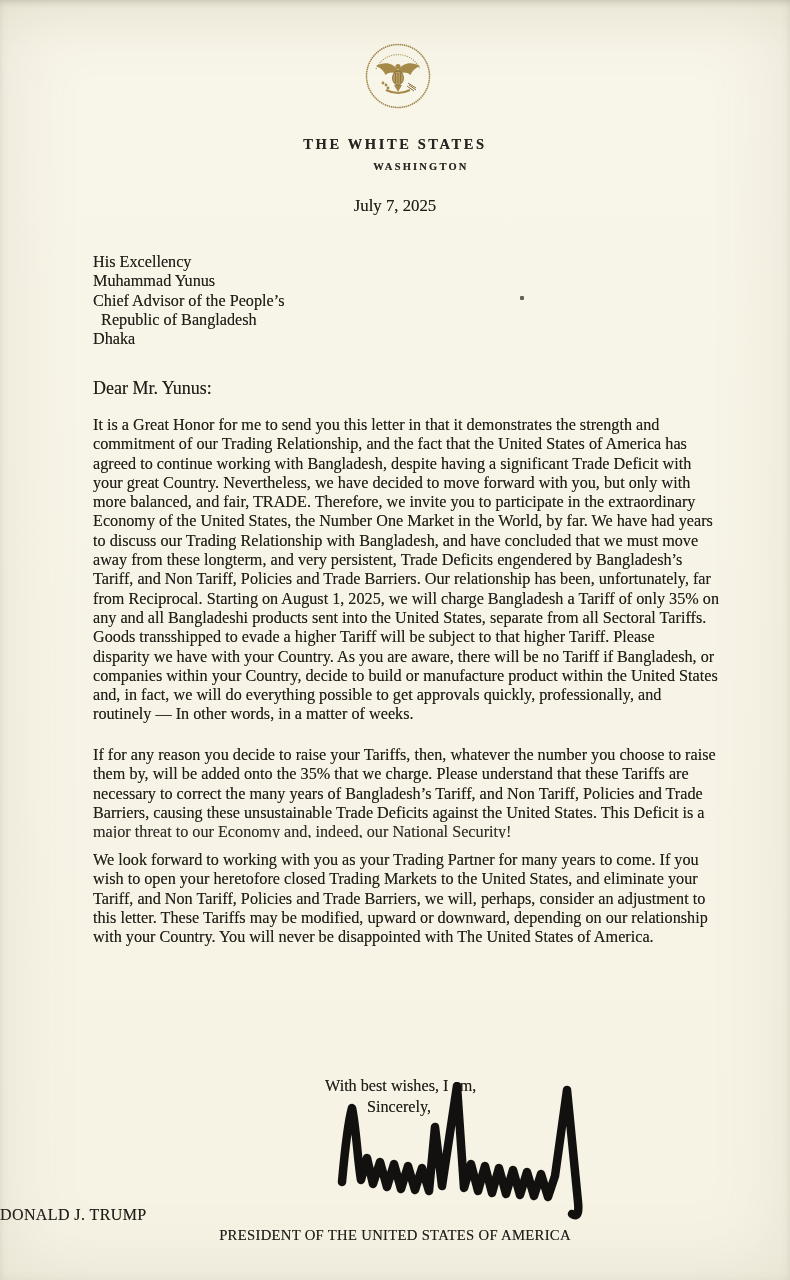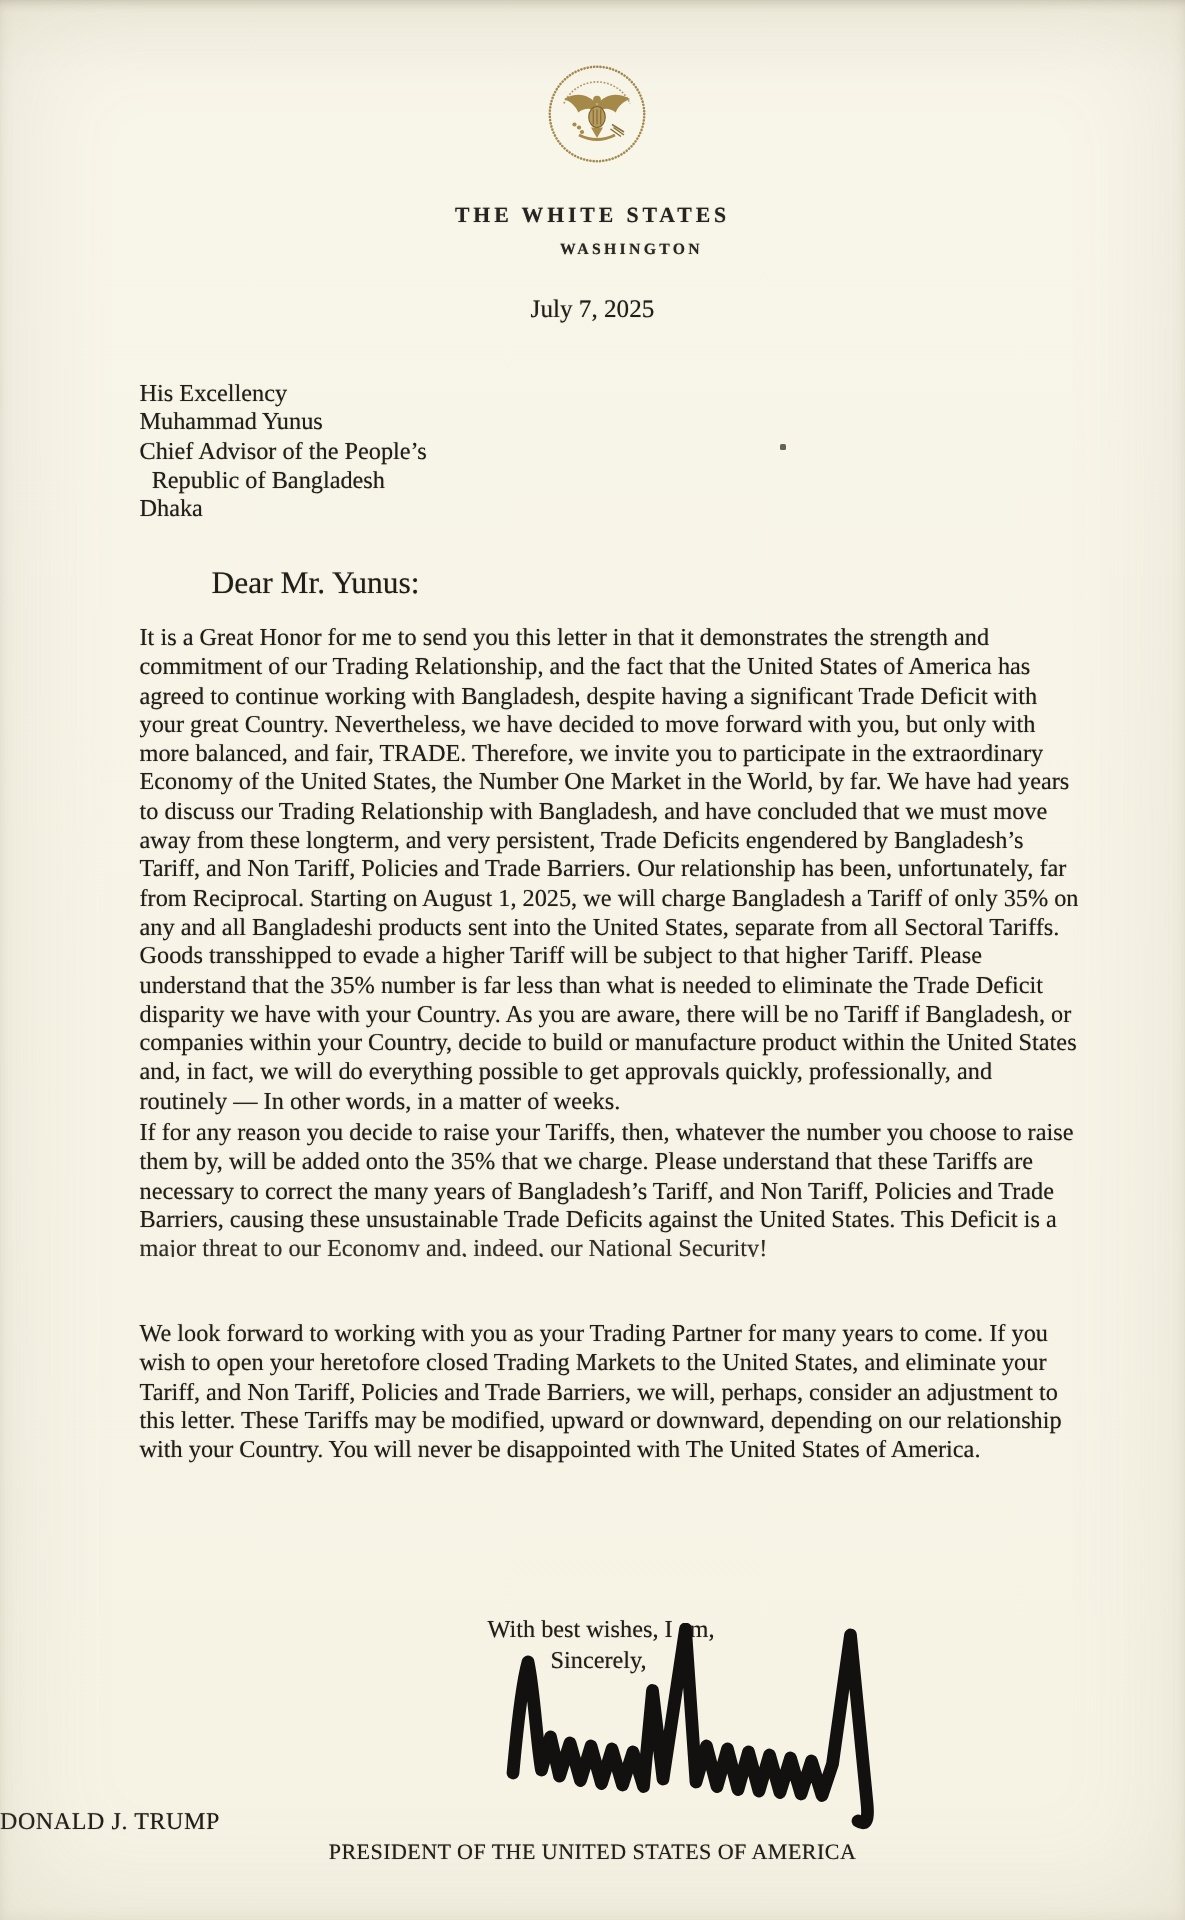--- a/index.html
+++ b/index.html
@@ -33,24 +33,24 @@
   }
   .date{
     position:absolute; top:196px; left:0; width:100%;
     text-align:center; font-size:16.8px;
   }
 
   
   .block{ position:absolute; left:93px; }
   .line{ white-space:pre; line-height:19.3px; font-size:16.2px; }
   .recipient{ top:253px; }
-  .salutation{ top:379px; font-size:21px; line-height:19.3px;margin-left:48px; }
+  .salutation{ top:379px; font-size:18px; line-height:19.3px; }
   .para1{ top:416px; }
   .para2{ top:746px; }
-  .para3{ top:880px; }
+  .para3{ top:851px; }
   .thanks{ top:953px; font-size:16.2px; line-height:19.3px; }
 
   
   .clip-last .line:last-child{
     height:14.6px; overflow:hidden; margin-bottom:2px; opacity:.92;
   }
 
   .speck{
     position:absolute; left:520px; top:296px; width:4px; height:4px;
     background:#4d463c; border-radius:1px; opacity:.85;
@@ -114,21 +114,20 @@
       <div class="line">agreed to continue working with Bangladesh, despite having a significant Trade Deficit with</div>
       <div class="line">your great Country. Nevertheless, we have decided to move forward with you, but only with</div>
       <div class="line">more balanced, and fair, TRADE. Therefore, we invite you to participate in the extraordinary</div>
       <div class="line">Economy of the United States, the Number One Market in the World, by far. We have had years</div>
       <div class="line">to discuss our Trading Relationship with Bangladesh, and have concluded that we must move</div>
       <div class="line">away from these longterm, and very persistent, Trade Deficits engendered by Bangladesh’s</div>
       <div class="line">Tariff, and Non Tariff, Policies and Trade Barriers. Our relationship has been, unfortunately, far</div>
       <div class="line">from Reciprocal. Starting on August 1, 2025, we will charge Bangladesh a Tariff of only 35% on</div>
       <div class="line">any and all Bangladeshi products sent into the United States, separate from all Sectoral Tariffs.</div>
       <div class="line">Goods transshipped to evade a higher Tariff will be subject to that higher Tariff. Please</div>
-      <div class="line">understand that the 35% number is far less than what is needed to eliminate the Trade Deficit</div>
       <div class="line">disparity we have with your Country. As you are aware, there will be no Tariff if Bangladesh, or</div>
       <div class="line">companies within your Country, decide to build or manufacture product within the United States</div>
       <div class="line">and, in fact, we will do everything possible to get approvals quickly, professionally, and</div>
       <div class="line">routinely — In other words, in a matter of weeks.</div>
     </div>
 
   <div class="block para2 clip-last scan-text">
       <div class="line">If for any reason you decide to raise your Tariffs, then, whatever the number you choose to raise</div>
       <div class="line">them by, will be added onto the 35% that we charge. Please understand that these Tariffs are</div>
       <div class="line">necessary to correct the many years of Bangladesh’s Tariff, and Non Tariff, Policies and Trade</div>

